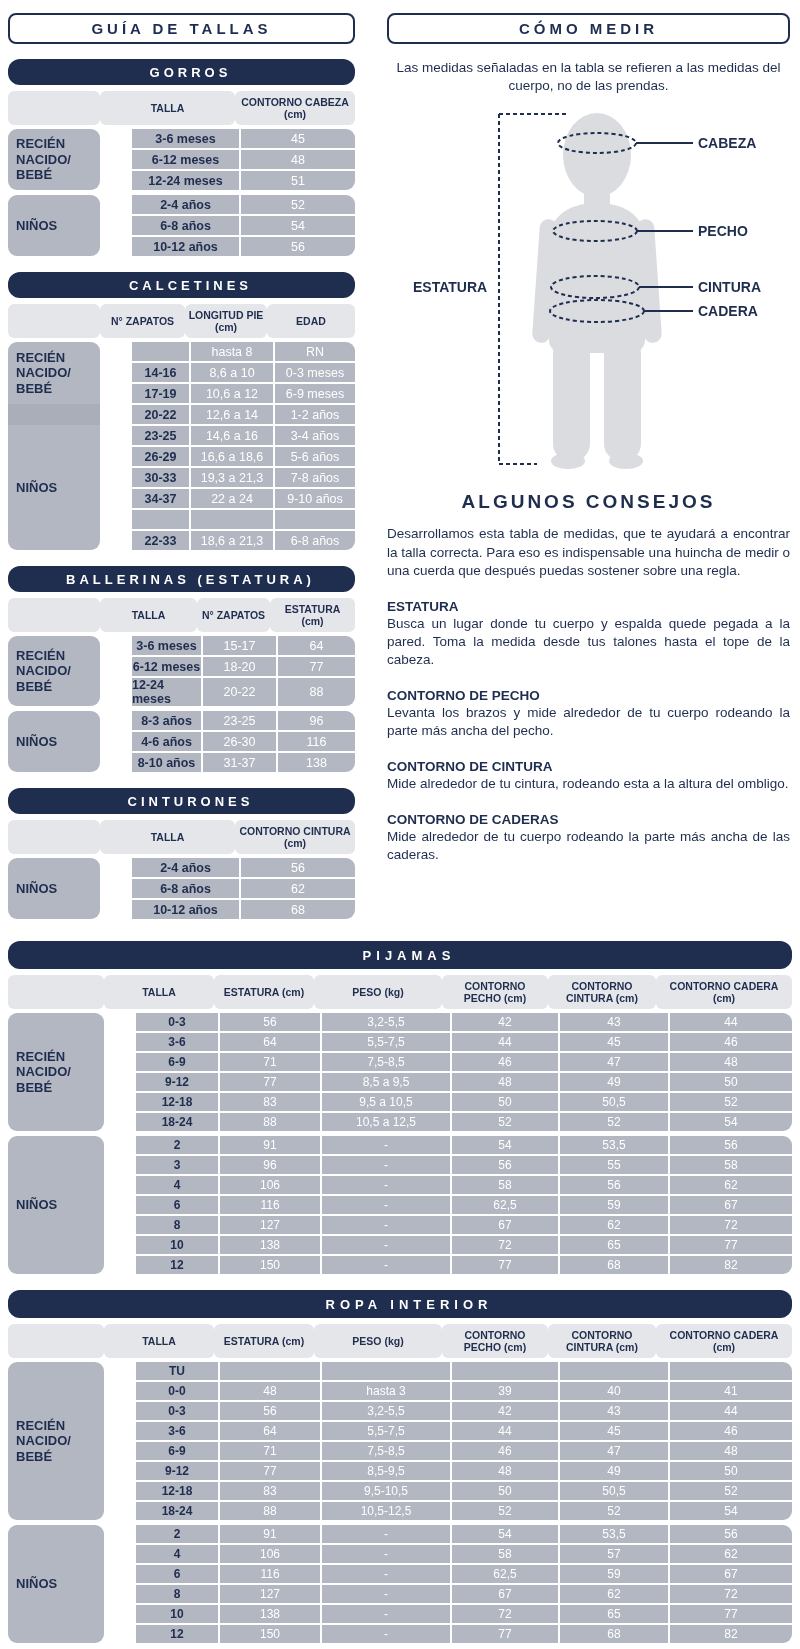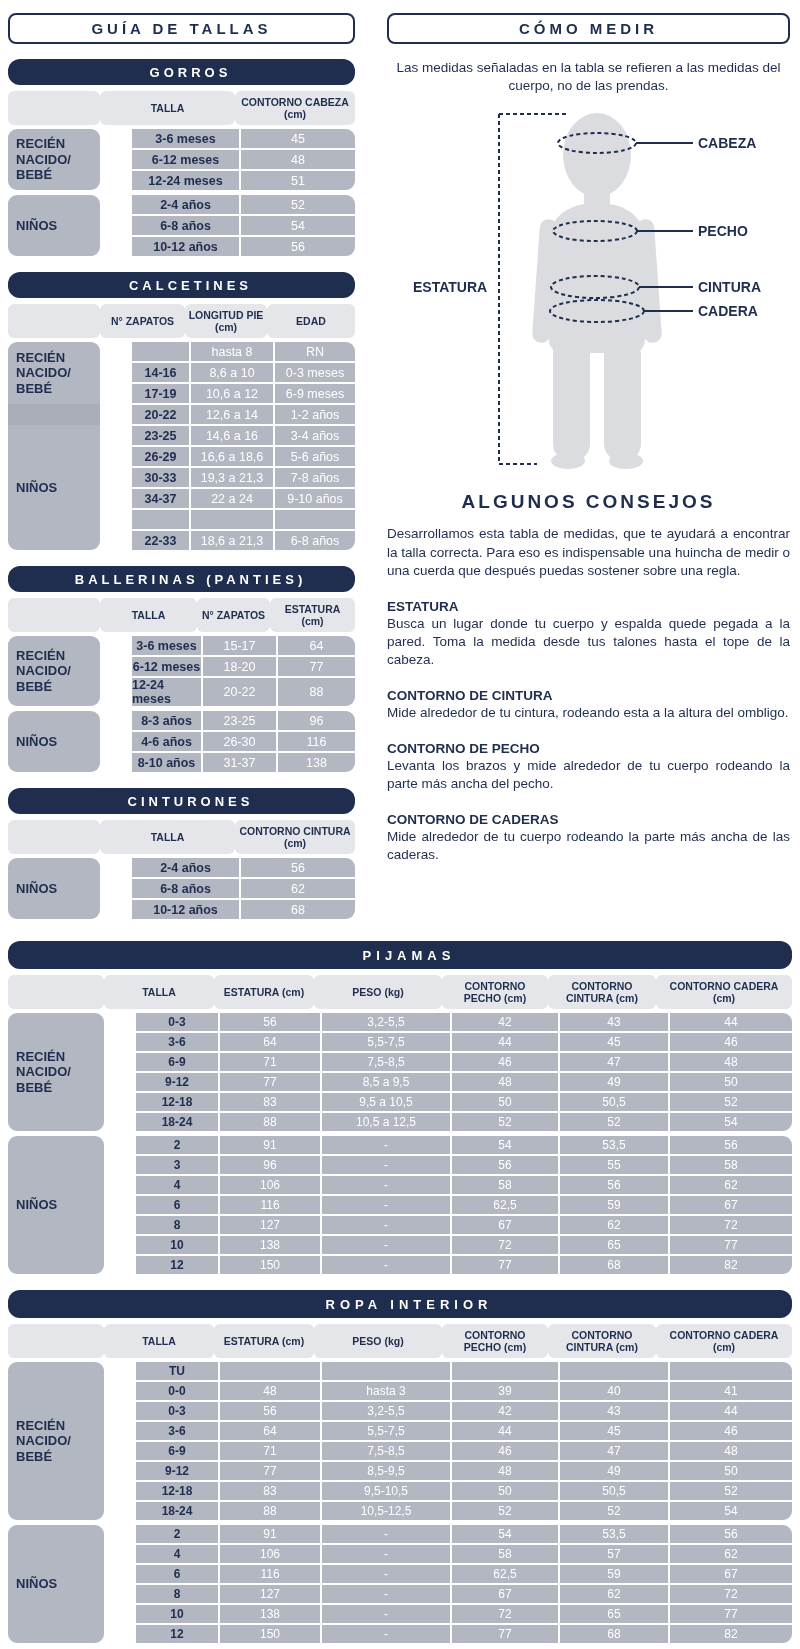--- a/index.html
+++ b/index.html
@@ -151,21 +151,21 @@
             </div>
             <div class="trow" style="grid-template-columns:85px 82px 1fr">
               <div class="cell cell-key">22-33</div>
               <div class="cell cell-val">18,6 a 21,3</div>
               <div class="cell cell-val">6-8 años</div>
             </div>
           </div>
         </div>
       </section>
     <section class="stable">
-        <div class="bar">BALLERINAS (PANTIES)</div>
+        <div class="bar">BALLERINAS (ESTATURA)</div>
         <div class="hrow" style="grid-template-columns:92px 97px 73px 1fr">
           <div class="hpill"></div>
           <div class="hpill">TALLA</div>
           <div class="hpill">N° ZAPATOS</div>
           <div class="hpill">ESTATURA (cm)</div>
         </div>
         <div class="grp" style="grid-template-columns:92px 1fr">
           <div class="cat">RECIÉN NACIDO/ BEBÉ</div>
           <div class="rowsbox">
             <div class="trow" style="grid-template-columns:97px 73px 1fr">
@@ -281,26 +281,26 @@
     </div>
 
     <div class="consejos-title">ALGUNOS CONSEJOS</div>
     <p class="consejos">Desarrollamos esta tabla de medidas, que te ayudará a encontrar la talla correcta. Para eso es indispensable una huincha de medir o una cuerda que después puedas sostener sobre una regla.</p>
 
     <div class="tip">
       <p class="tip-title">ESTATURA</p>
       <p class="tip-text">Busca un lugar donde tu cuerpo y espalda quede pegada a la pared. Toma la medida desde tus talones hasta el tope de la cabeza.</p>
     </div>
     <div class="tip">
+      <p class="tip-title">CONTORNO DE PECHO</p>
+      <p class="tip-text">Levanta los brazos y mide alrededor de tu cuerpo rodeando la parte más ancha del pecho.</p>
+    </div>
+    <div class="tip">
       <p class="tip-title">CONTORNO DE CINTURA</p>
       <p class="tip-text">Mide alrededor de tu cintura, rodeando esta a la altura del ombligo.</p>
-    </div>
-    <div class="tip">
-      <p class="tip-title">CONTORNO DE PECHO</p>
-      <p class="tip-text">Levanta los brazos y mide alrededor de tu cuerpo rodeando la parte más ancha del pecho.</p>
     </div>
     <div class="tip">
       <p class="tip-title">CONTORNO DE CADERAS</p>
       <p class="tip-text">Mide alrededor de tu cuerpo rodeando la parte más ancha de las caderas.</p>
     </div>
   </div>
 </div>
 
 <div class="fullwidth">
   <section class="stable wide">

